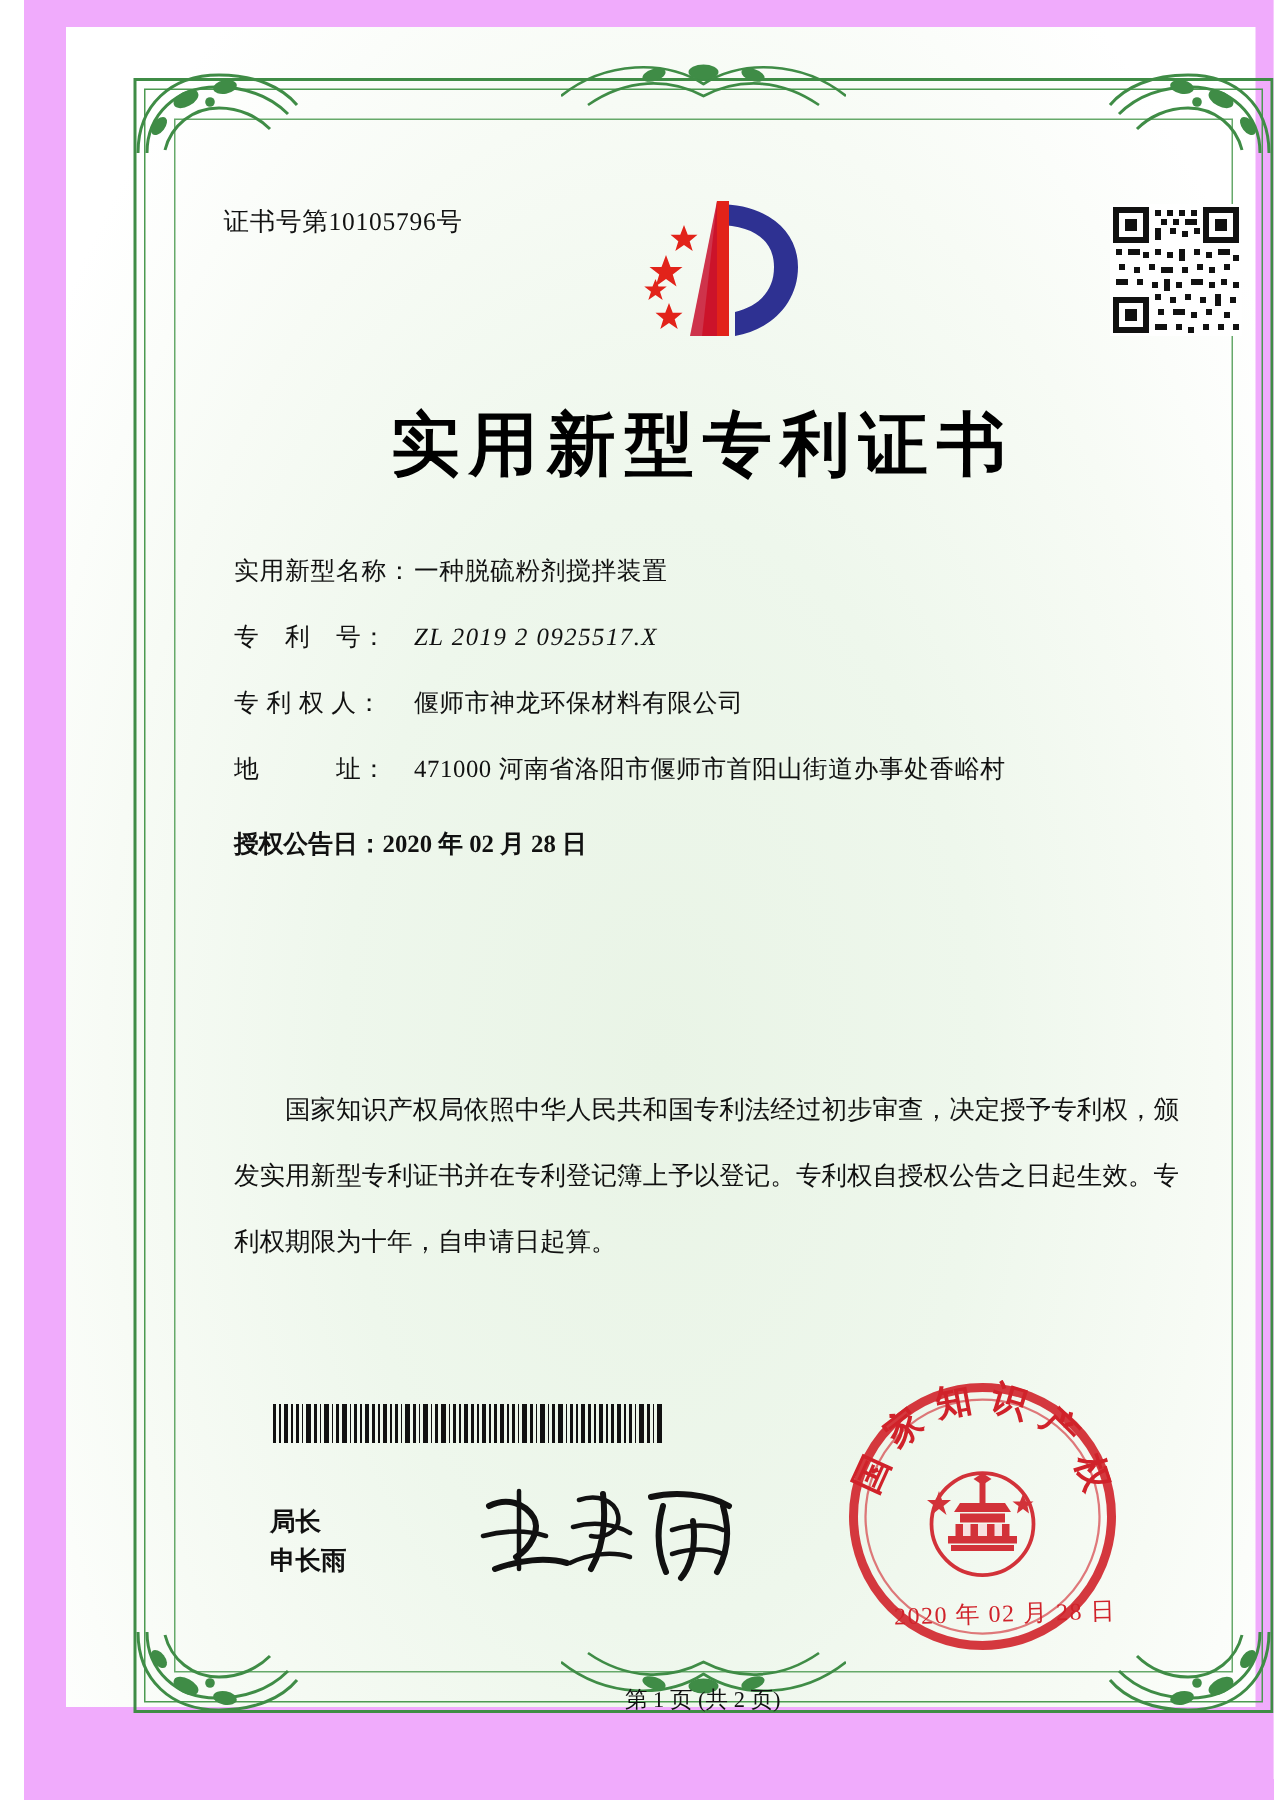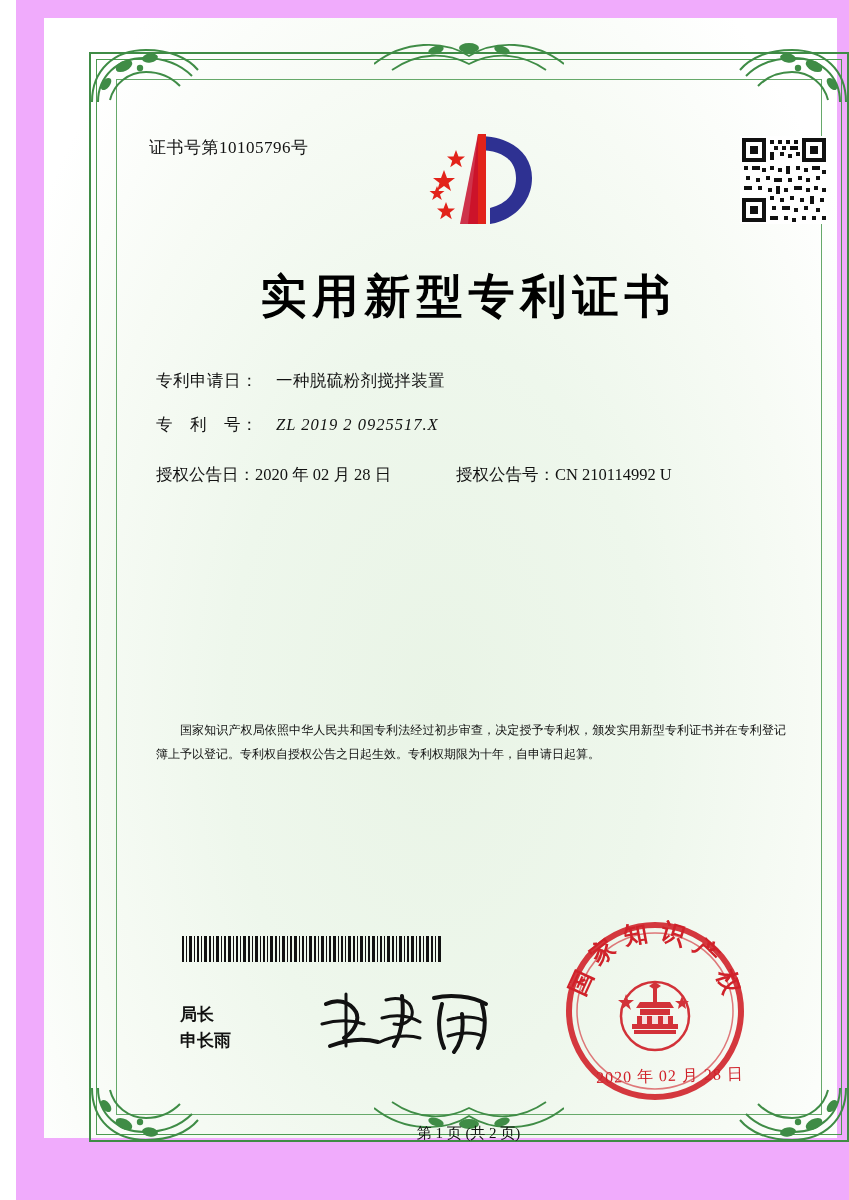--- a/index.html
+++ b/index.html
@@ -148,32 +148,33 @@
     letter-spacing: 1px;
     font-style: italic;
   }
 
   .grant-row {
     display: flex;
     align-items: baseline;
     font-size: 16.5px;
     color: #111;
     margin-top: 28px;
+    font-weight: bold;
   }
   .grant-left { width: 300px; flex: 0 0 300px; }
   .grant-right { }
 
   
   .paras {
     position: absolute;
     left: 112px;
     top: 700px;
     width: 630px;
-    font-size: 12px;
-    line-height: 24px;
+    font-size: 17px;
+    line-height: 44px;
     color: #111;
     text-align: justify;
   }
   .paras p {
     margin: 0 0 4px 0;
     text-indent: 2em;
   }
 
   
   .barcode {
@@ -430,34 +431,39 @@
           <rect x="72" y="80" width="4" height="4"></rect>
             <rect x="82" y="80" width="4" height="4"></rect>
         </g>
       </svg>
     </div>
 
     <div class="title">实用新型专利证书</div>
 
     <div class="fields">
       <div class="field-row">
-        <span class="field-label">专利申请日：</span>
+        <span class="field-label">实用新型名称：</span>
         <span class="field-value">一种脱硫粉剂搅拌装置</span>
       </div>
       <div class="field-row">
         <span class="field-label">专　利　号：</span>
         <span class="field-value mono">ZL 2019 2 0925517.X</span>
       </div>
+      <div class="field-row">
+        <span class="field-label">专 利 权 人：</span>
+        <span class="field-value">偃师市神龙环保材料有限公司</span>
+      </div>
+      <div class="field-row">
+        <span class="field-label">地　　　址：</span>
+        <span class="field-value">471000 河南省洛阳市偃师市首阳山街道办事处香峪村</span>
+      </div>
 
       <div class="grant-row">
         <span class="grant-left">
           <span>授权公告日：</span><span>2020 年 02 月 28 日</span>
-        </span>
-        <span class="grant-right">
-          <span>授权公告号：</span><span>CN 210114992 U</span>
         </span>
       </div>
     </div>
 
     <div class="paras">
       <p>国家知识产权局依照中华人民共和国专利法经过初步审查，决定授予专利权，颁发实用新型专利证书并在专利登记簿上予以登记。专利权自授权公告之日起生效。专利权期限为十年，自申请日起算。</p>
     </div>
 
     <div class="barcode">
       <svg width="260" height="26" viewBox="0 0 260 26" shape-rendering="crispEdges">

